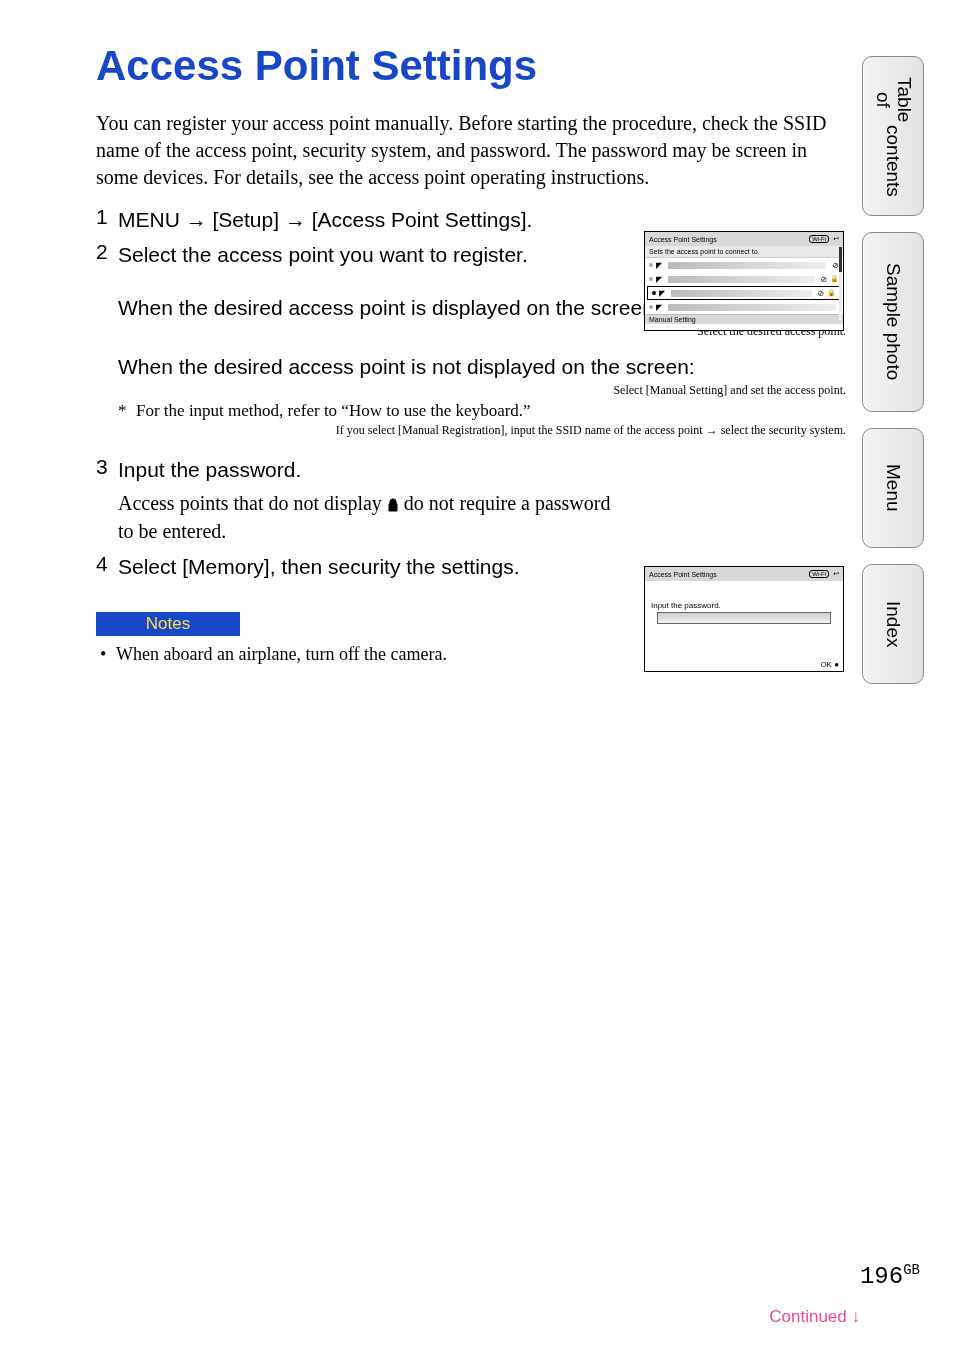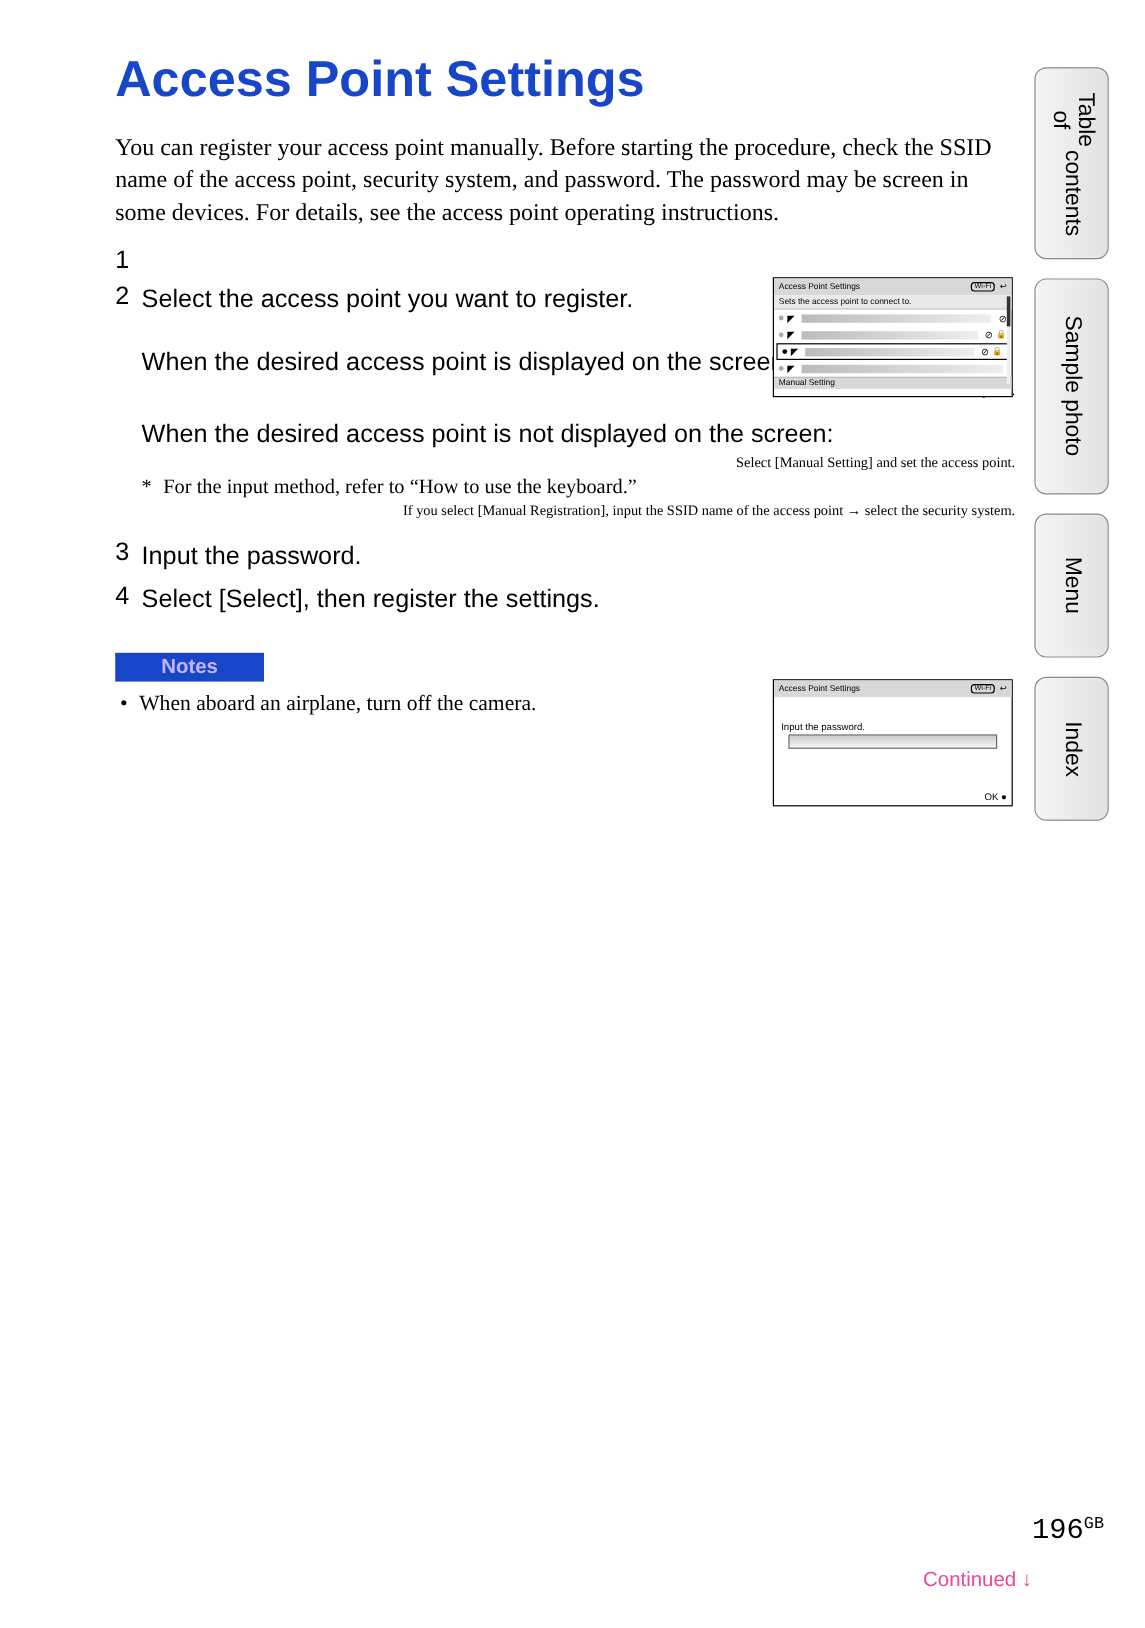--- a/index.html
+++ b/index.html
@@ -69,25 +69,25 @@
       line-height: 1.3;
       margin-left: 22px;
       margin-bottom: 8px;
     }
     .lock-icon-inline {
       display: inline-block;
       vertical-align: middle;
     }
     .notes-box {
       background: #1846c8;
-      color: #c4b5fd;
-      font-family: Arial, Helvetica, sans-serif;
-      font-weight: bold;
+      color: #fde047;
+      font-family: Arial, Helvetica, sans-serif;
+      font-weight: normal;
       font-size: 17px;
-      width: 124px;
+      width: 144px;
       text-align: center;
       padding: 2px 0;
       margin-top: 30px;
       margin-bottom: 8px;
     }
     .bullet-note {
       font-size: 18px;
       display: flex;
       margin-left: 4px;
     }
@@ -221,20 +221,23 @@
 
 <div class="content-area">
   <h1 class="page-title">Access Point Settings</h1>
 
   <p class="intro-para">You can register your access point manually.
 Before starting the procedure, check the SSID name of the access point, security system, and password. The password may be screen in some devices. For details, see the access point operating instructions.</p>
 
   <div class="steps">
     <div class="step-row">
       <span class="step-num">1</span>
+      <span class="step-text" style="width:500px;">
+        <span>MENU </span><span class="arrow">→</span><span> [Setup] </span><span class="arrow">→</span><span> [Access Point Settings].</span>
+      </span>
     </div>
 
     <div class="step-row">
       <span class="step-num">2</span>
       <span class="step-text">Select the access point you want to register.</span>
     </div>
 
     <div class="sub-block">
       <div class="sub-head">When the desired access point is displayed on the screen:</div>
       <div class="sub-body">Select the desired access point.</div>
@@ -247,24 +250,35 @@
       </div>
       <div class="sub-body">
         <span>If you select [Manual Registration], input the SSID name of the access point </span><span class="arrow">→</span><span> select the security system.</span>
       </div>
     </div>
 
     <div class="step-row" style="margin-top:6px">
       <span class="step-num">3</span>
       <span class="step-text">Input the password.</span>
     </div>
+    <div class="step-body-serif" style="width:500px;">
+      <span>Access points that do not display </span>
+      <span class="lock-icon-inline">
+        <svg width="12" height="14" viewBox="0 0 12 14">
+            <path d="M3 6 V4 a3 3 0 0 1 6 0 V6 M2 6 h8 v7 h-8 z" fill="#000" stroke="#000" stroke-width="1"></path>
+            <rect x="2" y="6" width="8" height="7" fill="#000"></rect>
+            <path d="M3.5 6 V4 a2.5 2.5 0 0 1 5 0 V6" fill="none" stroke="#000" stroke-width="1.5"></path>
+          </svg>
+      </span>
+      <span> do not require a password to be entered.</span>
+    </div>
 
     <div class="step-row">
       <span class="step-num">4</span>
-      <span class="step-text">Select [Select], then register the settings.</span>
+      <span class="step-text">Select [Memory], then security the settings.</span>
     </div>
 
     <div class="notes-box">Notes</div>
     <div class="bullet-note">
       <span class="dot">•</span>
       <span>When aboard an airplane, turn off the camera.</span>
     </div>
   </div>
 </div>
 

